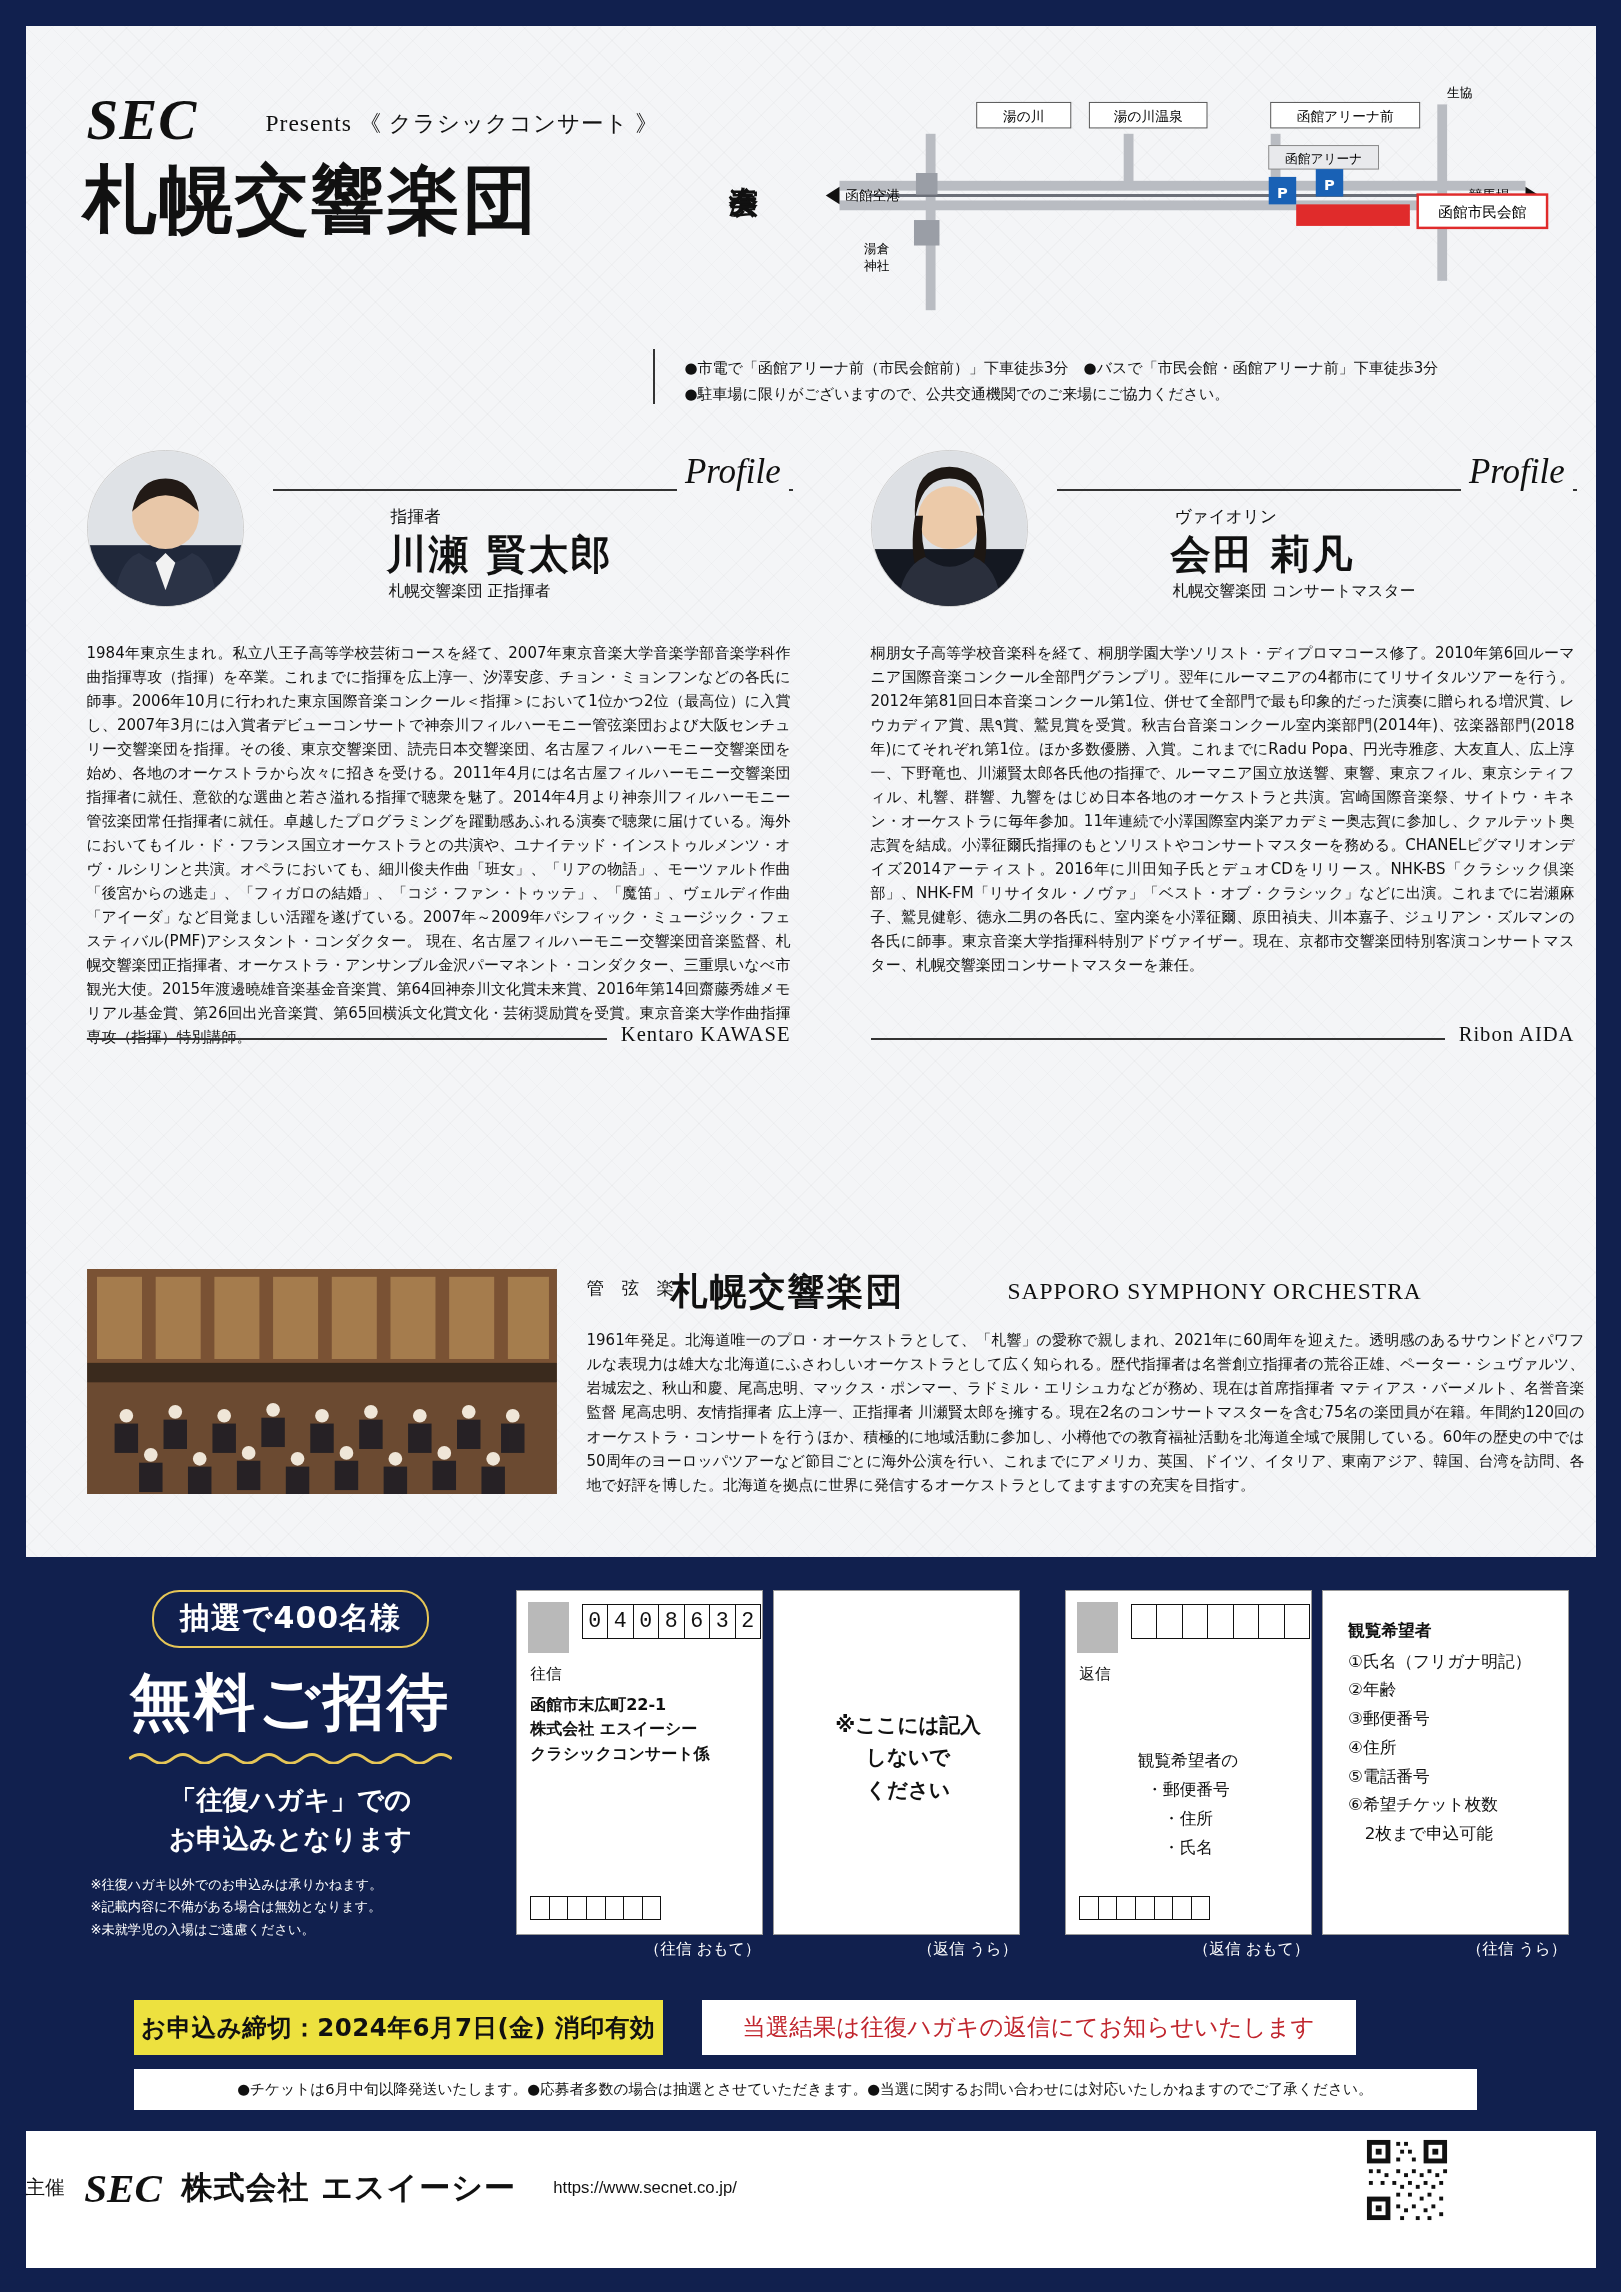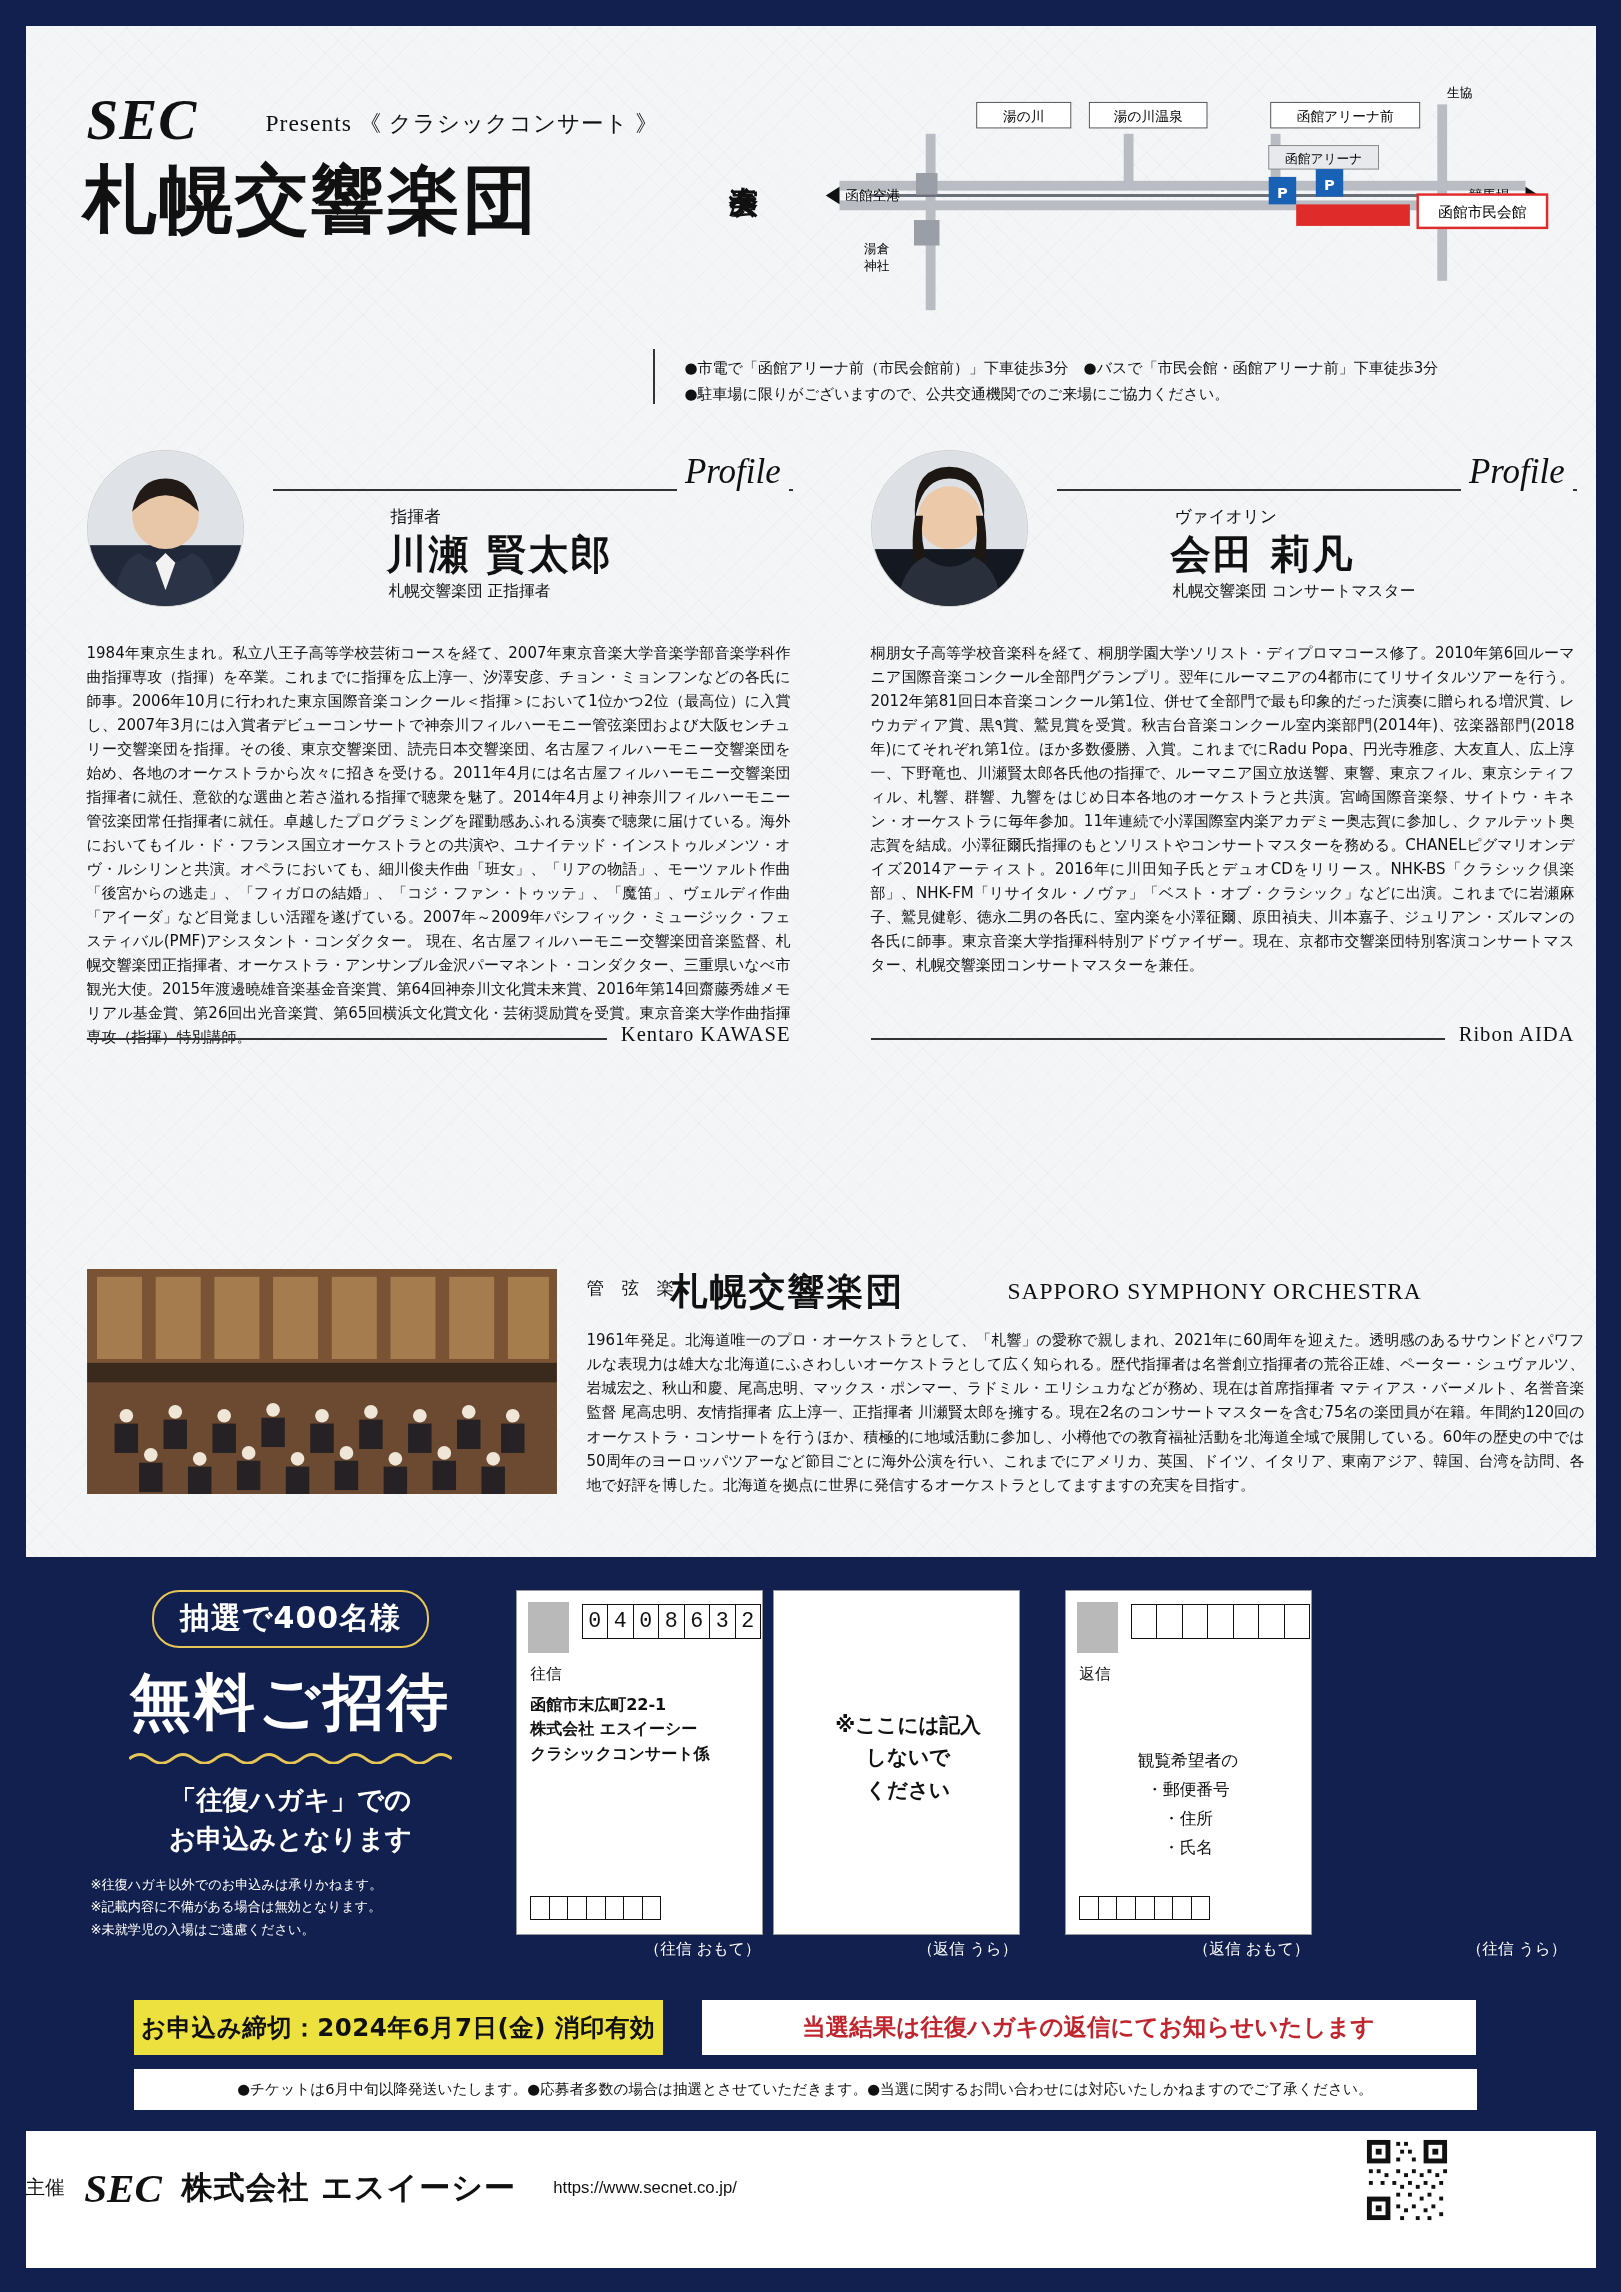--- a/index.html
+++ b/index.html
@@ -181,23 +181,23 @@
   .c4-list{position:absolute;left:25.5px;top:25.5px;font-size:16.7px;line-height:1.72;}
   .c4-title{font-weight:bold;margin-bottom:2px;}
 
   .deadline{
     position:absolute;left:108px;top:443px;width:529px;height:55px;background:#ede13f;
     display:flex;align-items:center;justify-content:center;
     font-size:24.5px;font-weight:bold;color:#111;letter-spacing:0.5px;
     font-family:"DejaVu Sans","Liberation Sans",sans-serif;
   }
   .result{
-    position:absolute;left:676px;top:443px;width:774px;height:55px;background:#fff;
+    position:absolute;left:676px;top:443px;width:654px;height:55px;background:#fff;
     display:flex;align-items:center;justify-content:center;
-    font-size:23.5px;font-weight:bold;color:#c0252d;
+    font-size:23.5px;font-weight:normal;color:#c0252d;
     font-family:"DejaVu Sans","Liberation Sans",sans-serif;
   }
   .notes{
     position:absolute;left:108px;top:512px;width:1343px;height:41px;background:#fff;
     display:flex;align-items:center;justify-content:center;
     font-size:14.7px;color:#111;
     font-family:"DejaVu Sans","Liberation Sans",sans-serif;
   }
 
   
@@ -481,20 +481,32 @@
               <div class="bzcell"></div>
               <div class="bzcell"></div>
             <div class="bzcell"></div>
               <div class="bzcell"></div>
               <div class="bzcell"></div>
               <div class="bzcell"></div>
           </div>
         </div>
         <div class="caption cap3">（返信 おもて）</div>
 
+        <div class="card c4">
+          <div class="c4-list">
+            <div class="c4-title">観覧希望者</div>
+            <div>①氏名（フリガナ明記）</div>
+            <div>②年齢</div>
+            <div>③郵便番号</div>
+            <div>④住所</div>
+            <div>⑤電話番号</div>
+            <div>⑥希望チケット枚数</div>
+            <div>　2枚まで申込可能</div>
+          </div>
+        </div>
         <div class="caption cap4">（往信 うら）</div>
       </div>
 
       <div class="deadline">お申込み締切：2024年6月7日(金) 消印有効</div>
       <div class="result">当選結果は往復ハガキの返信にてお知らせいたします</div>
       <div class="notes">●チケットは6月中旬以降発送いたします。●応募者多数の場合は抽選とさせていただきます。●当選に関するお問い合わせには対応いたしかねますのでご了承ください。</div>
     </div>
 
     <div class="footer">
       <div class="foot-inner">

